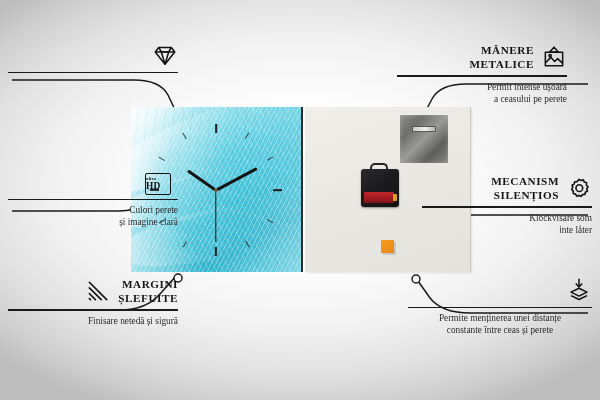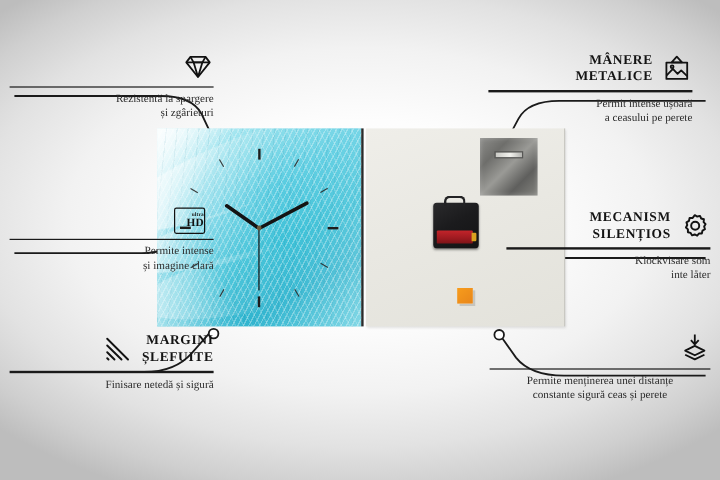--- a/index.html
+++ b/index.html
@@ -131,21 +131,21 @@
   .callout.right .head-title { text-align: left; }
 
   .rule { height: 1.4px; background: #1a1a1a; margin: 4px 0 4px; }
   .desc { font-size: 9.3px; color: #2b2b2b; line-height: 1.3; }
 
   .ico { width: 26px; height: 26px; flex: 0 0 26px; color: #121212; }
   .ico svg { display: block; width: 26px; height: 26px; }
   .hd-badge {
     width: 26px; height: 22px; flex: 0 0 26px; border: 1.6px solid #121212;
     border-radius: 2px; display: flex; flex-direction: column;
-    align-items: flex-end; justify-content: center; line-height: 1; color: #121212;
+    align-items: flex-start; justify-content: center; line-height: 1; color: #121212;
   }
   .hd-badge .u { font-size: 4.4px; font-weight: bold; letter-spacing: .2px; }
   .hd-badge .h { font-size: 9.4px; font-weight: bold; letter-spacing: .3px; }
 </style>
 </head>
 <body>
 
 <div id="stage">
 
   <svg class="leaders" viewBox="0 0 600 400">
@@ -217,52 +217,51 @@
         <svg viewBox="0 0 24 24" fill="none" stroke="currentColor" stroke-width="1.4" stroke-linejoin="round">
           <path d="M3 9.2 L6.2 5 H17.8 L21 9.2 L12 20.5 Z"></path>
           <path d="M3 9.2 H21"></path>
             <path d="M6.2 5 L8.6 9.2 L12 20.5"></path>
           <path d="M17.8 5 L15.4 9.2 L12 20.5"></path>
             <path d="M8.6 9.2 H15.4"></path>
         </svg>
       </span>
     </div>
     <div class="rule"></div>
-    <div class="desc"><span>Rezistentă la spargere</span><br><span>și zgârieturi</span></div>
   </div>
 
   <div class="callout left" style="left:8px; top:173px;">
     <div class="head">
       <span class="hd-badge">
         <span class="u">ultra</span>
         <span class="h">HD</span>
       </span>
       <span class="head-title"><br></span>
     </div>
     <div class="rule"></div>
-    <div class="desc"><span>Permite intense</span><br><span>și imagine clară</span></div>
+    <div class="desc"><span>Culori perete</span><br><span>și imagine clară</span></div>
   </div>
 
   <div class="callout left" style="left:8px; top:278px;">
     <div class="head">
       <span class="ico">
         <svg viewBox="0 0 24 24" fill="none" stroke="currentColor" stroke-width="1.5" stroke-linecap="round">
           <path d="M4 3 L20 19"></path>
             <path d="M4 8.2 L15 19"></path>
           <path d="M4 13.4 L9.6 19"></path>
             <path d="M4 18 L5 19"></path>
         </svg>
       </span>
       <span class="head-title"><span>MARGINI</span><br><span>ȘLEFUITE</span></span>
     </div>
     <div class="rule"></div>
     <div class="desc">Finisare netedă și sigură</div>
   </div>
 
-  <div class="callout right" style="left:407px; top:44px; text-align:right;">
+  <div class="callout right" style="left:397px; top:44px; text-align:right;">
     <div class="head" style="justify-content:flex-end;">
       <span class="head-title" style="text-align:right;"><span>MÂNERE</span><br><span>METALICE</span></span>
       <span class="ico">
         <svg viewBox="0 0 24 24" fill="none" stroke="currentColor" stroke-width="1.4" stroke-linejoin="round">
           <path d="M12 2 L8 6.4 H16 Z"></path>
           <rect x="4" y="6.6" width="16" height="12.6"></rect>
           <path d="M4 16.6 L9 11.4 L12.6 15.2 L15.4 12.6 L20 17"></path>
           <circle cx="8.4" cy="9.8" r="1.1"></circle>
         </svg>
       </span>
@@ -289,16 +288,16 @@
     <div class="head" style="justify-content:flex-end;">
       <span class="ico">
         <svg viewBox="0 0 24 24" fill="none" stroke="currentColor" stroke-width="1.4" stroke-linejoin="round">
           <path d="M12 1.6 V8.4 M9 6 L12 9.2 L15 6"></path>
           <path d="M12 10.4 L19.4 14 L12 17.6 L4.6 14 Z"></path>
           <path d="M4.6 17.2 L12 20.8 L19.4 17.2"></path>
         </svg>
       </span>
     </div>
     <div class="rule"></div>
-    <div class="desc" style="text-align:center;"><span>Permite menținerea unei distanțe</span><br><span>constante sigură ceas și perete</span></div>
+    <div class="desc" style="text-align:center;"><span>Permite menținerea unei distanțe</span><br><span>constante între ceas și perete</span></div>
   </div>
 
 </div>
 
 </body></html>

